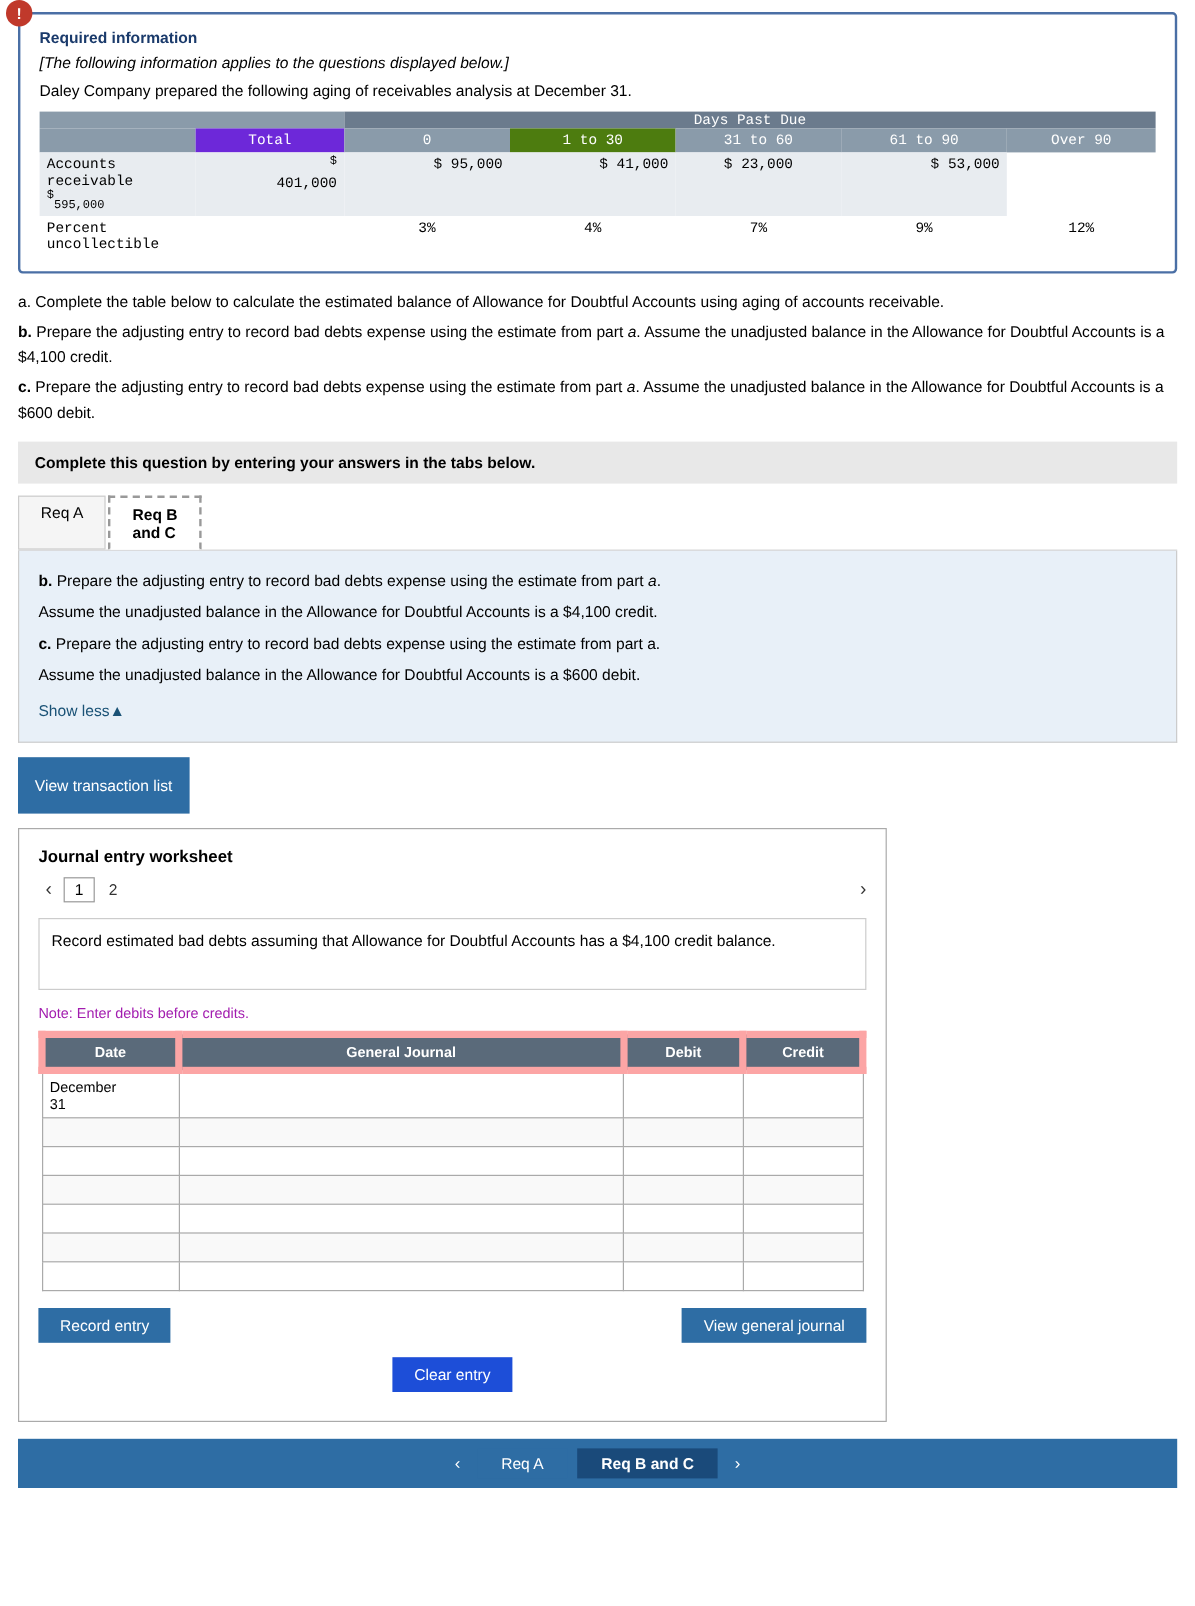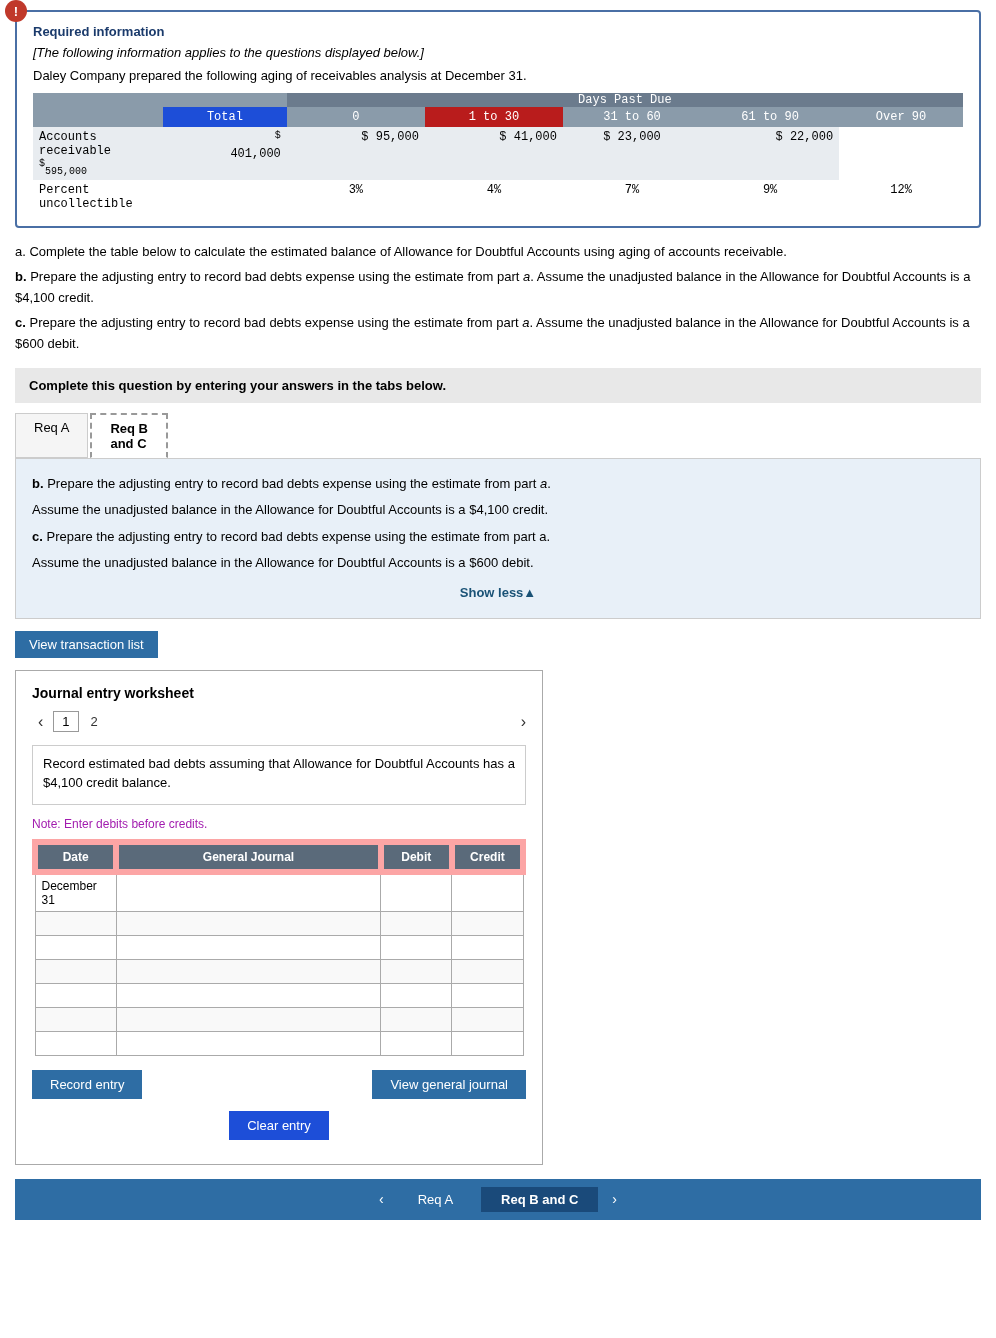--- a/index.html
+++ b/index.html
@@ -129,46 +129,46 @@
       padding: 14px 16px;
       border: 1px solid #ccc;
       border-top: none;
       font-size: 13px;
       line-height: 1.7;
     }
     .tab-content p {
       margin-bottom: 4px;
     }
     .show-less {
-      text-align: center;
+      text-align: left;
       color: #1a5276;
-      font-weight: bold;
+      font-weight: normal;
       cursor: pointer;
       margin-top: 8px;
       font-size: 13px;
     }
 
     
     .view-transaction-btn {
       background: #2e6da4;
       color: white;
       border: none;
-      padding: 6px 14px;
+      padding: 16px 14px;
       font-size: 13px;
       cursor: pointer;
       margin: 12px 0;
       display: inline-block;
     }
 
     
     .journal-worksheet-box {
       border: 1px solid #aaa;
       padding: 14px 16px;
       margin-bottom: 14px;
-      width: 528px;
+      width: 724px;
     }
     .journal-worksheet-title {
       font-weight: bold;
       font-size: 14px;
       margin-bottom: 10px;
     }
 
     
     .page-nav {
       display: flex;
@@ -339,36 +339,36 @@
     <table class="aging-table">
       <thead>
         <tr>
           <td colspan="2" style="background:#8a9baa;"></td>
           <td colspan="5" class="days-span" style="text-align:center; font-family:'Courier New',monospace;">
             <span>Days Past Due</span>
           </td>
         </tr>
         <tr class="col-header">
           <td style="background:#8a9baa;width:130px;"></td>
-          <td style="background:#1d4ed8;text-align:center;font-family:'Courier New',monospace;">Total</td>
+          <td style="background:#6d28d9;text-align:center;font-family:'Courier New',monospace;">Total</td>
           <td style="background:#8a9baa;text-align:center;font-family:'Courier New',monospace;">0</td>
-          <td style="background:#b91c1c;text-align:center;font-family:'Courier New',monospace;">1 to 30</td>
+          <td style="background:#4d7c0f;text-align:center;font-family:'Courier New',monospace;">1 to 30</td>
           <td style="background:#8a9baa;text-align:center;font-family:'Courier New',monospace;">31 to 60</td>
           <td style="background:#8a9baa;text-align:center;font-family:'Courier New',monospace;">61 to 90</td>
           <td style="background:#8a9baa;text-align:center;font-family:'Courier New',monospace;">Over 90</td>
         </tr>
       </thead>
       <tbody>
         <tr>
           <td style="font-family:'Courier New',monospace;">Accounts receivable <sup>$</sup><sub>595,000</sub></td>
           <td style="font-family:'Courier New',monospace;text-align:right;"><sup>$</sup><br>401,000</td>
           <td style="font-family:'Courier New',monospace;text-align:right;">$ 95,000</td>
           <td style="font-family:'Courier New',monospace;text-align:right;">$ 41,000</td>
           <td style="font-family:'Courier New',monospace;text-align:center;">$ 23,000</td>
-          <td style="font-family:'Courier New',monospace;text-align:right;">$ 22,000</td>
+          <td style="font-family:'Courier New',monospace;text-align:right;">$ 53,000</td>
         </tr>
         <tr>
           <td style="font-family:'Courier New',monospace;">Percent<br>uncollectible</td>
           <td></td>
           <td style="font-family:'Courier New',monospace;text-align:center;">3%</td>
           <td style="font-family:'Courier New',monospace;text-align:center;">4%</td>
           <td style="font-family:'Courier New',monospace;text-align:center;">7%</td>
           <td style="font-family:'Courier New',monospace;text-align:center;">9%</td>
           <td style="font-family:'Courier New',monospace;text-align:center;">12%</td>
         </tr>

